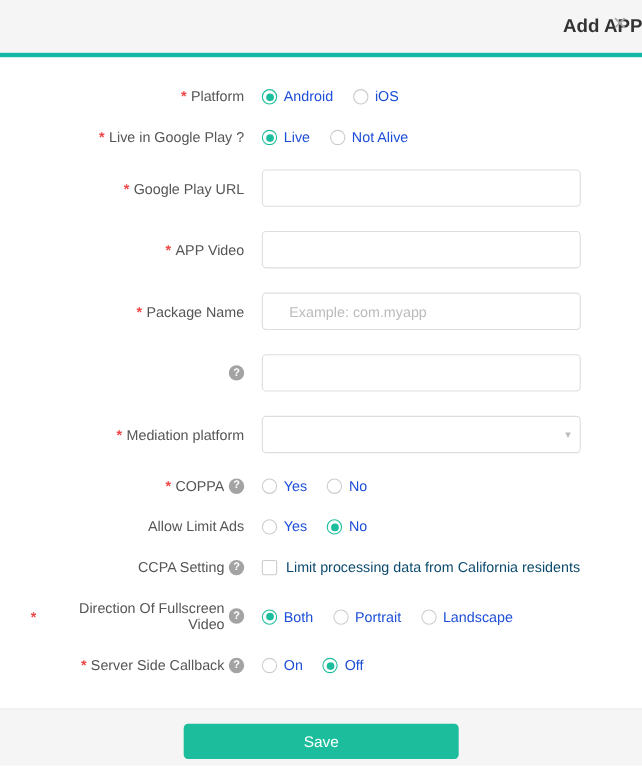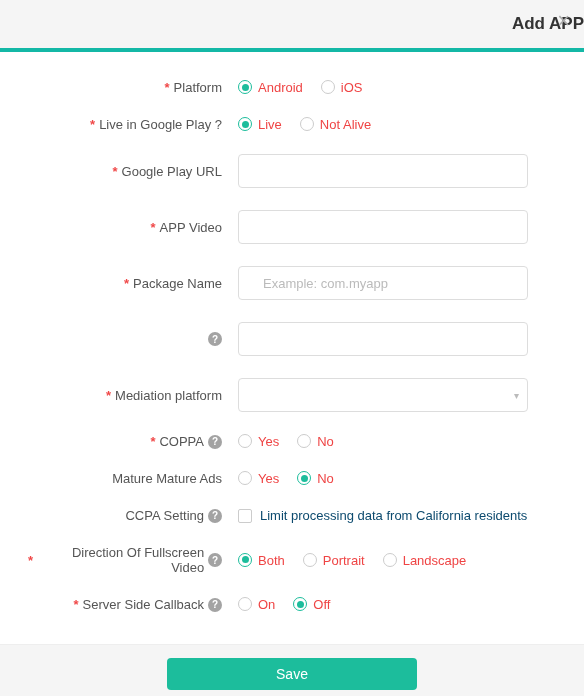--- a/index.html
+++ b/index.html
@@ -104,24 +104,24 @@
   .select-caret {
     position: absolute;
     right: 8px;
     top: 50%;
     transform: translateY(-50%);
     color: #bbb;
     font-size: 10px;
   }
   .radio-opt {
     display: inline-flex;
-    align-items: flex-start;
+    align-items: flex-end;
     gap: 6px;
     font-size: 13px;
-    color: #ef4444;
+    color: #1d4ed8;
     cursor: pointer;
   }
   .radio-circle {
     width: 14px;
     height: 14px;
     border: 1.5px solid #ccc;
     border-radius: 50%;
     display: inline-flex;
     align-items: center;
     justify-content: center;
@@ -278,21 +278,21 @@
       </span>
       <span class="radio-opt">
         <span class="radio-circle"></span>
         <span>No</span>
       </span>
     </div>
   </div>
 
   <div class="form-row">
     <div class="label-col">
-      <span>Mature Mature Ads</span>
+      <span>Allow Limit Ads</span>
     </div>
     <div class="field-col">
       <span class="radio-opt">
         <span class="radio-circle"></span>
         <span>Yes</span>
       </span>
       <span class="radio-opt">
         <span class="radio-circle checked"></span>
         <span>No</span>
       </span>

